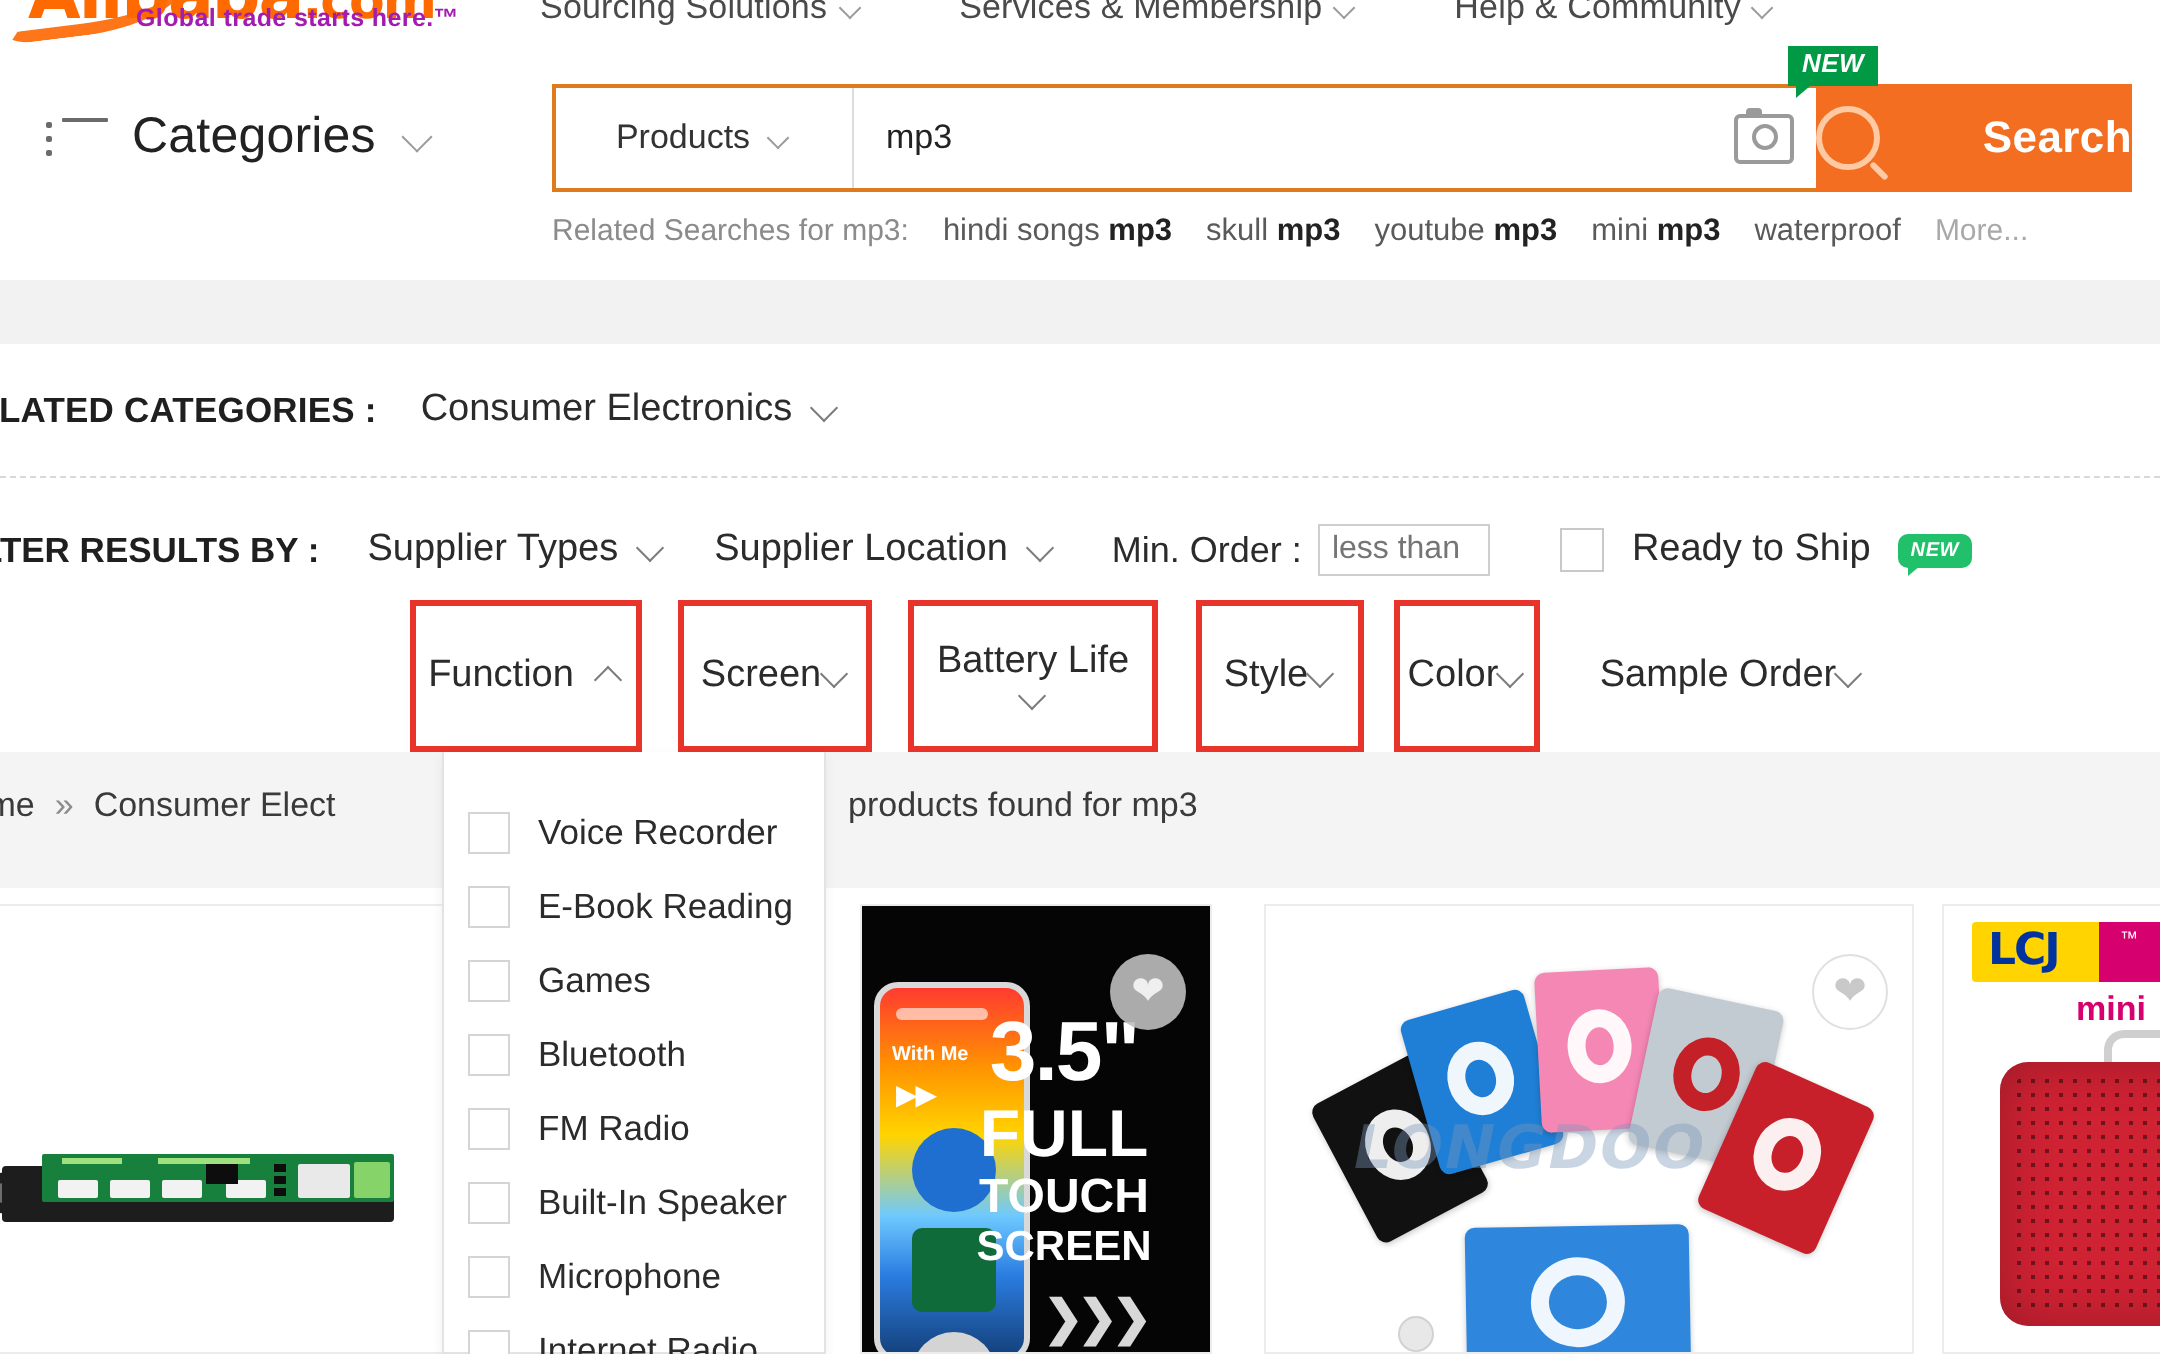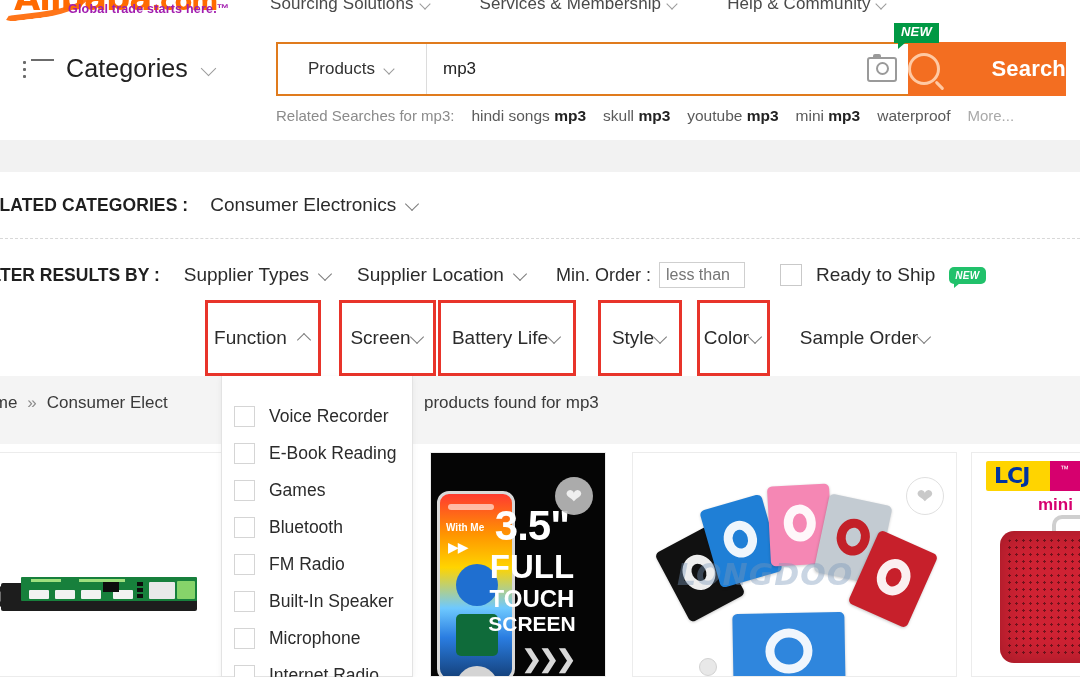--- a/index.html
+++ b/index.html
@@ -468,21 +468,21 @@
 
   <div class="filter-row2">
     <div class="fbtn highlight" style="left:205px; width:116px;">
       <span>Function</span>
       <span class="caret-up"></span>
     </div>
     <div class="fbtn highlight" style="left:339px; width:97px;">
       <span>Screen</span>
       <span class="caret-dn"></span>
     </div>
-    <div class="fbtn highlight" style="left:438px; width:138px;">
+    <div class="fbtn highlight" style="left:454px; width:125px;flex-direction:column;">
       <span>Battery Life</span>
       <span class="caret-dn"></span>
     </div>
     <div class="fbtn highlight" style="left:598px; width:84px;">
       <span>Style</span>
       <span class="caret-dn"></span>
     </div>
     <div class="fbtn highlight" style="left:697px; width:73px;">
       <span>Color</span>
       <span class="caret-dn"></span>

